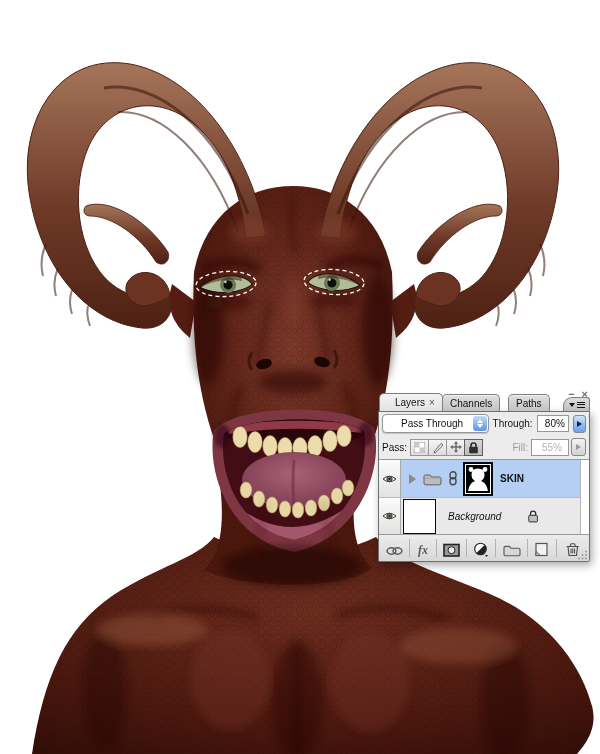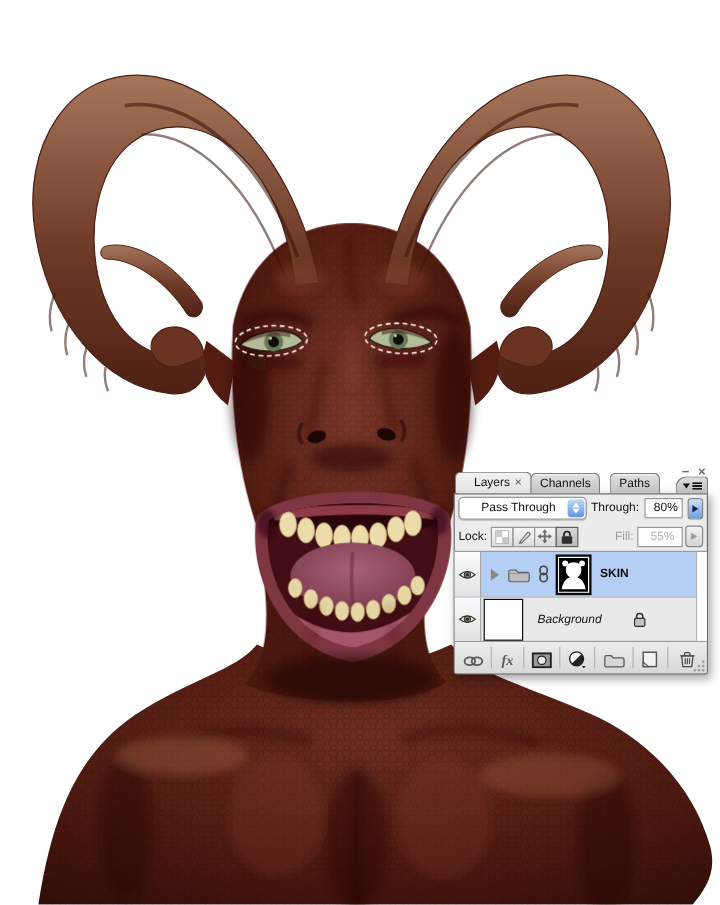--- a/index.html
+++ b/index.html
@@ -293,21 +293,21 @@
         <span class="field-label">Through:</span>
         <div class="value-box">
           <span>80%</span>
         </div>
         <div class="spin-btn">
             <span class="r-tri"></span>
           </div>
       </div>
 
       <div class="lock-row">
-        <span class="field-label">Lock:</span>
+        <span class="field-label">Pass:</span>
         <div class="lock-btns">
           <div class="lock-btn">
             <svg width="11" height="11">
               <rect width="11" height="11" fill="#fff" stroke="#8e8e8e"></rect>
               <rect x="0.5" y="0.5" width="5" height="5" fill="#c9c9c9"></rect>
                 <rect x="5.5" y="5.5" width="5" height="5" fill="#c9c9c9"></rect>
             </svg>
           </div>
           <div class="lock-btn">
             <svg width="13" height="13">

